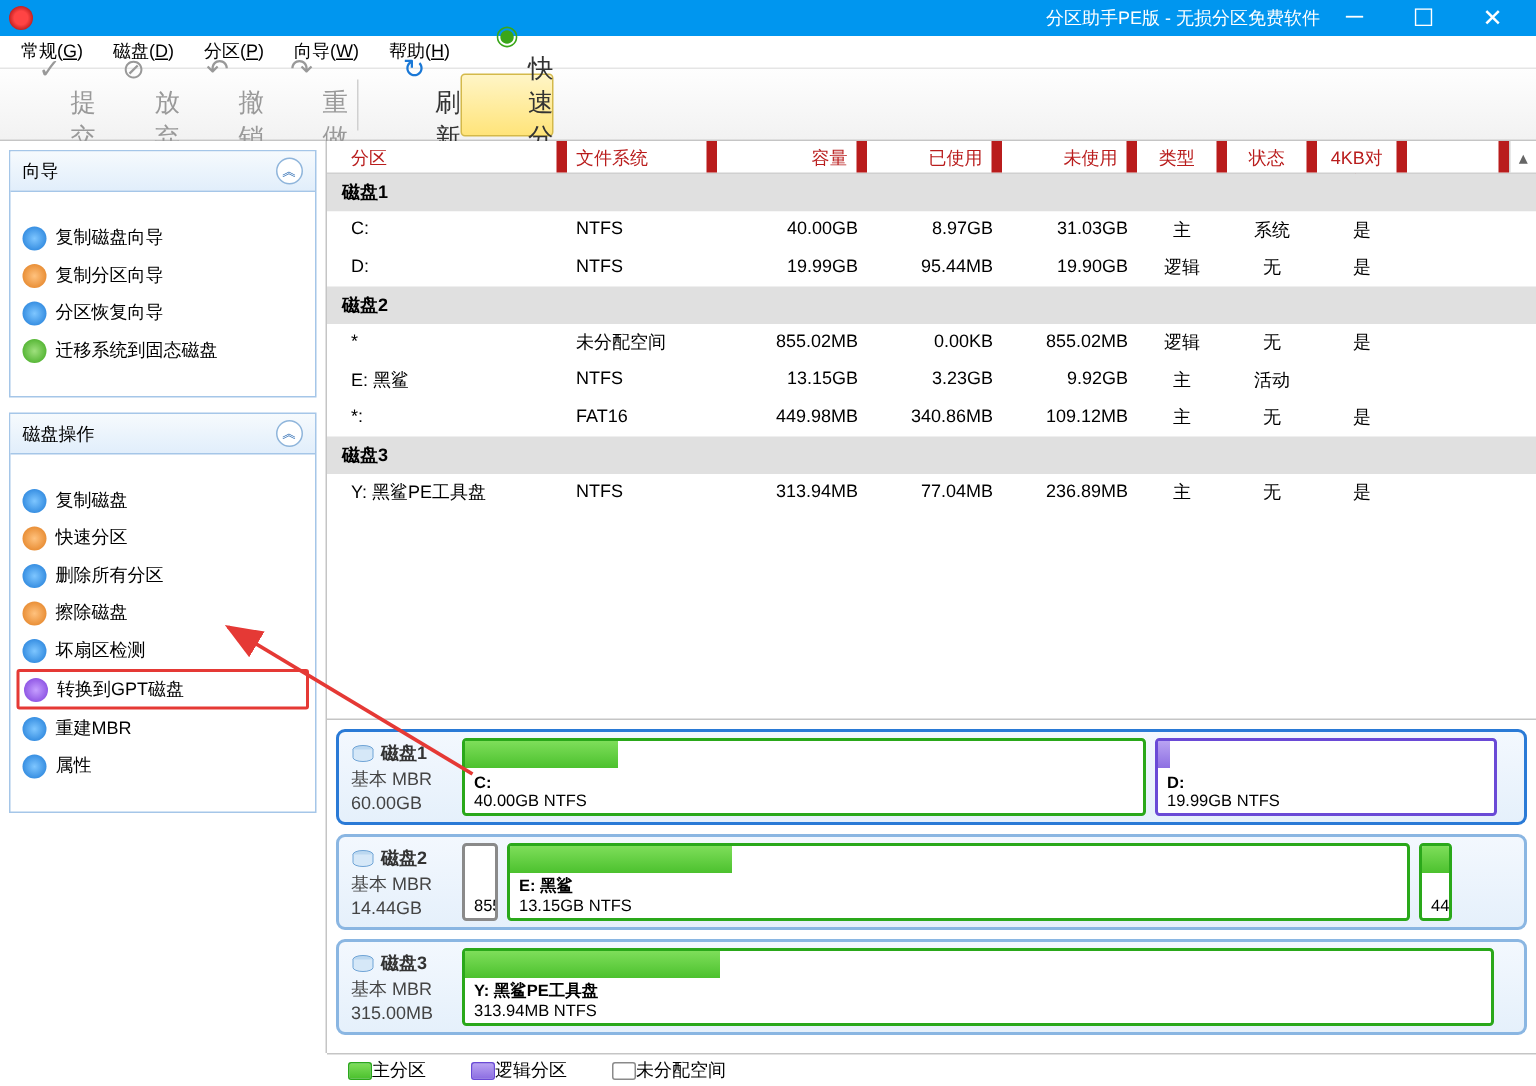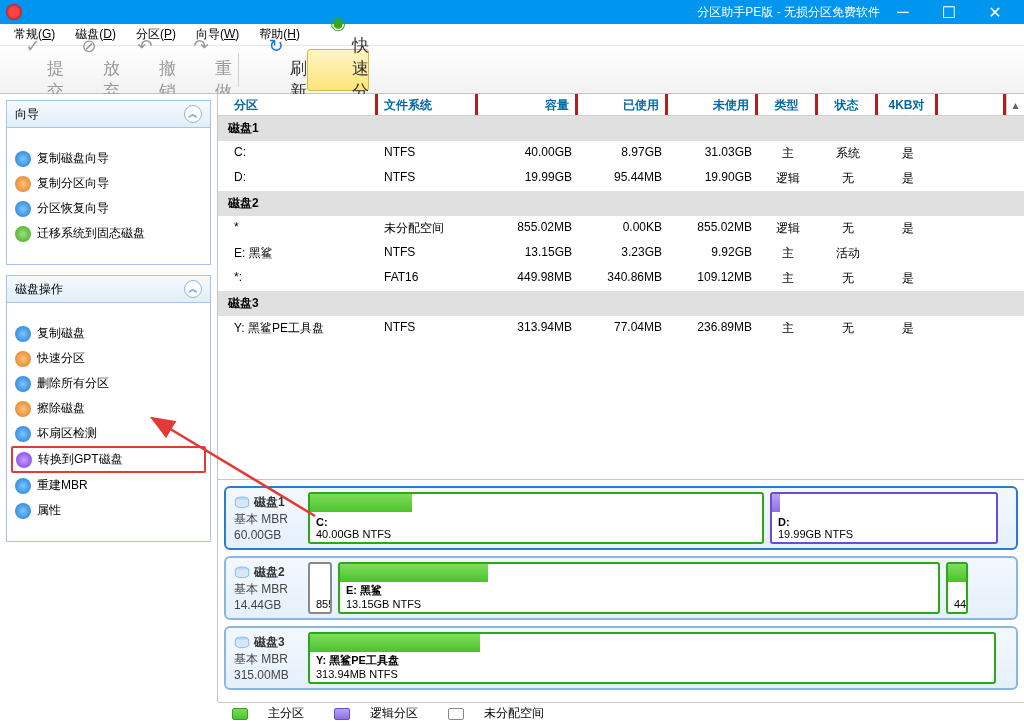--- a/index.html
+++ b/index.html
@@ -32,21 +32,21 @@
 .side-item { display: flex; align-items: center; padding: 4px 4px; cursor: pointer; gap: 6px; }
 .side-item .sicon { width: 16px; height: 16px; border-radius: 8px; display: inline-block; }
 .si-blue { background: radial-gradient(circle, #7ec6ff, #1a78d6); }
 .si-orange { background: radial-gradient(circle, #ffc27e, #e07a1a); }
 .si-green { background: radial-gradient(circle, #9fe07e, #3aa61a); }
 .si-purple { background: radial-gradient(circle, #c69fff, #7a3ada); }
 .side-item.boxed { border: 2px solid #e53935; border-radius: 2px; padding: 3px 3px; }
 
 .content { flex: 1; display: flex; flex-direction: column; position: relative; }
 .grid-head { display: flex; background: #fff; border-bottom: 1px solid #d0d0d0; height: 22px; align-items: stretch; }
-.grid-head .gh { border-right: 3px solid #b91c1c; padding: 3px 6px; color: #0369a1; font-weight: bold; }
+.grid-head .gh { border-right: 7px solid #b91c1c; padding: 3px 6px; color: #b91c1c; }
 .grid-head .spacer { flex: 1; }
 .grid-head .scrollup { width: 18px; border-left: 1px solid #d0d0d0; display: flex; align-items: center; justify-content: center; color: #666; }
 
 .grid-body { flex: 1; overflow: auto; }
 .disk-group-head { background: #e0e0e0; font-weight: bold; padding: 4px 10px; }
 .row { display: flex; padding: 4px 0; }
 .row .rc { padding: 0 6px; }
 .disk-body { background: #fff; }
 
 .c-part  { width: 160px; padding-left: 16px !important; }
@@ -67,21 +67,21 @@
 .dmap .bars { flex: 1; display: flex; gap: 6px; }
 .pbar { border: 2px solid; border-radius: 3px; display: flex; flex-direction: column; justify-content: flex-end; padding: 2px 6px; background: #fff; position: relative; overflow:hidden; }
 .pbar .fill { position: absolute; top:0; left:0; height: 18px; }
 .pbar .plabel { font-weight: bold; font-size: 11px; position: relative; }
 .pbar .psize  { font-size: 11px; position: relative; }
 .bc-green  { border-color: #2aa81a; } .fc-green  { background: linear-gradient(#7ede5a,#4cc12e); }
 .bc-purple { border-color: #6a4ad6; } .fc-purple { background: linear-gradient(#b9a3f2,#8d6fe2); }
 .bc-gray   { border-color: #8a8a8a; } .fc-gray   { background: repeating-linear-gradient(45deg,#ccc,#ccc 4px,#eee 4px,#eee 8px); }
 
 .legend { position: absolute; left: 218px; right: 0; bottom: 0; height: 22px; border-top: 1px solid #c5c5c5; background: #fff; display: flex; align-items: center; gap: 30px; padding: 0 14px; }
-.legend .litem { display: flex; align-items: center; gap: 20px; }
+.legend .litem { display: flex; align-items: center; gap: 0; }
 .legend .lbox { width: 16px; height: 12px; border-radius: 2px; }
 
 .arrow { position: absolute; pointer-events: none; }
 </style>
 </head>
 <body>
 
 <div class="titlebar">
   <div class="logo"></div>
   <div class="title">分区助手PE版 - 无损分区免费软件</div>

